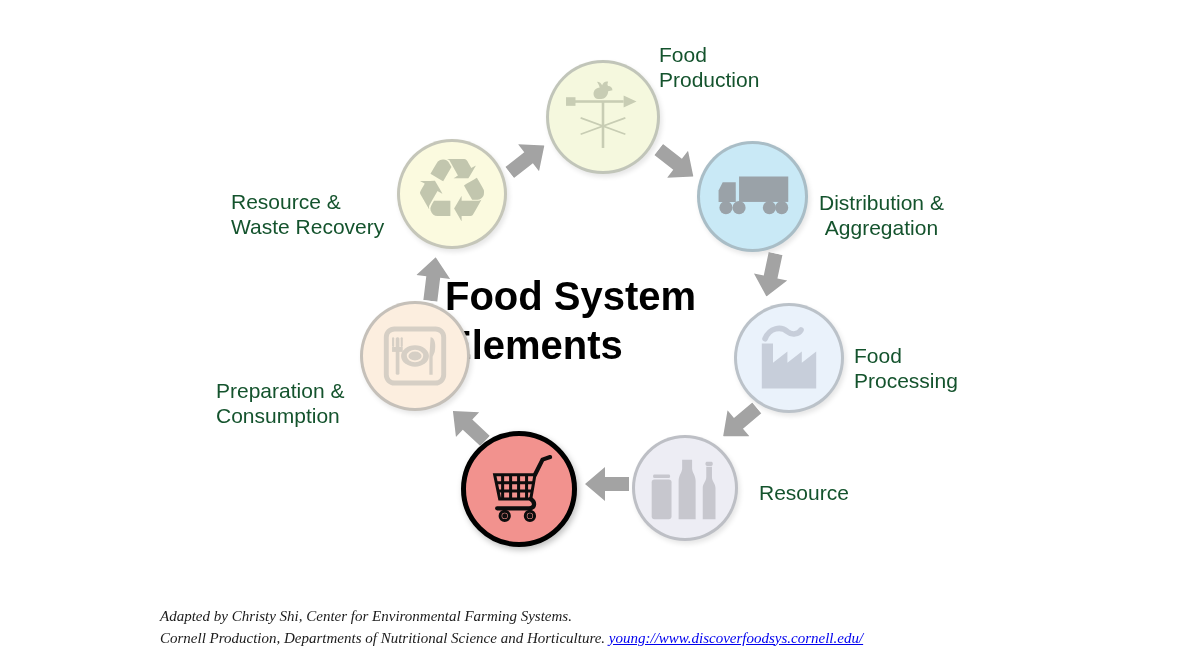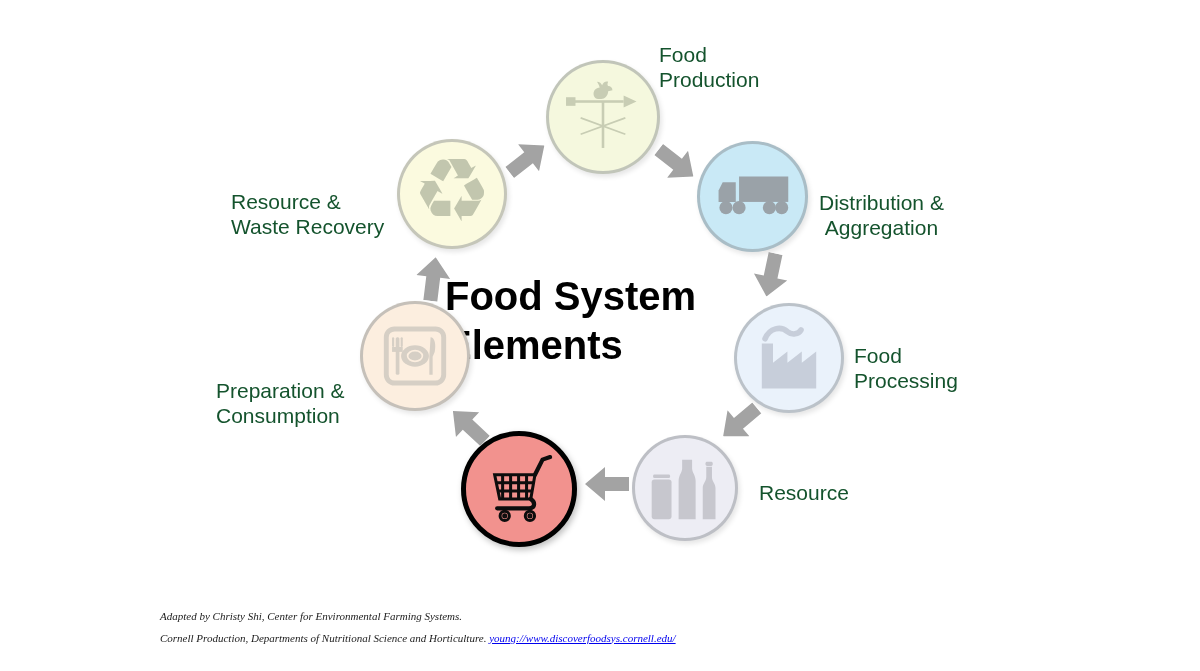--- a/index.html
+++ b/index.html
@@ -32,21 +32,21 @@
     font-weight:bold; font-size:40px; line-height:49px;
     color:#000000; white-space:pre-line; letter-spacing:0px;
   }
   
   .arrow { position:absolute; width:44px; height:34px; }
   .arrow svg { display:block; width:44px; height:34px; }
   
   .footer {
     position:absolute; left:160px; top:606px;
     font-family:"Liberation Serif", serif; font-style:italic;
-    font-size:11px; line-height:21.5px; color:#1a1a1a;
+    font-size:15px; line-height:21.5px; color:#1a1a1a;
   }
   .footer div { white-space:pre-wrap; }
   .footer a { text-decoration:underline; }
 </style>
 </head>
 <body>
 
 <div class="canvas">
 
   <div class="title">Food System

